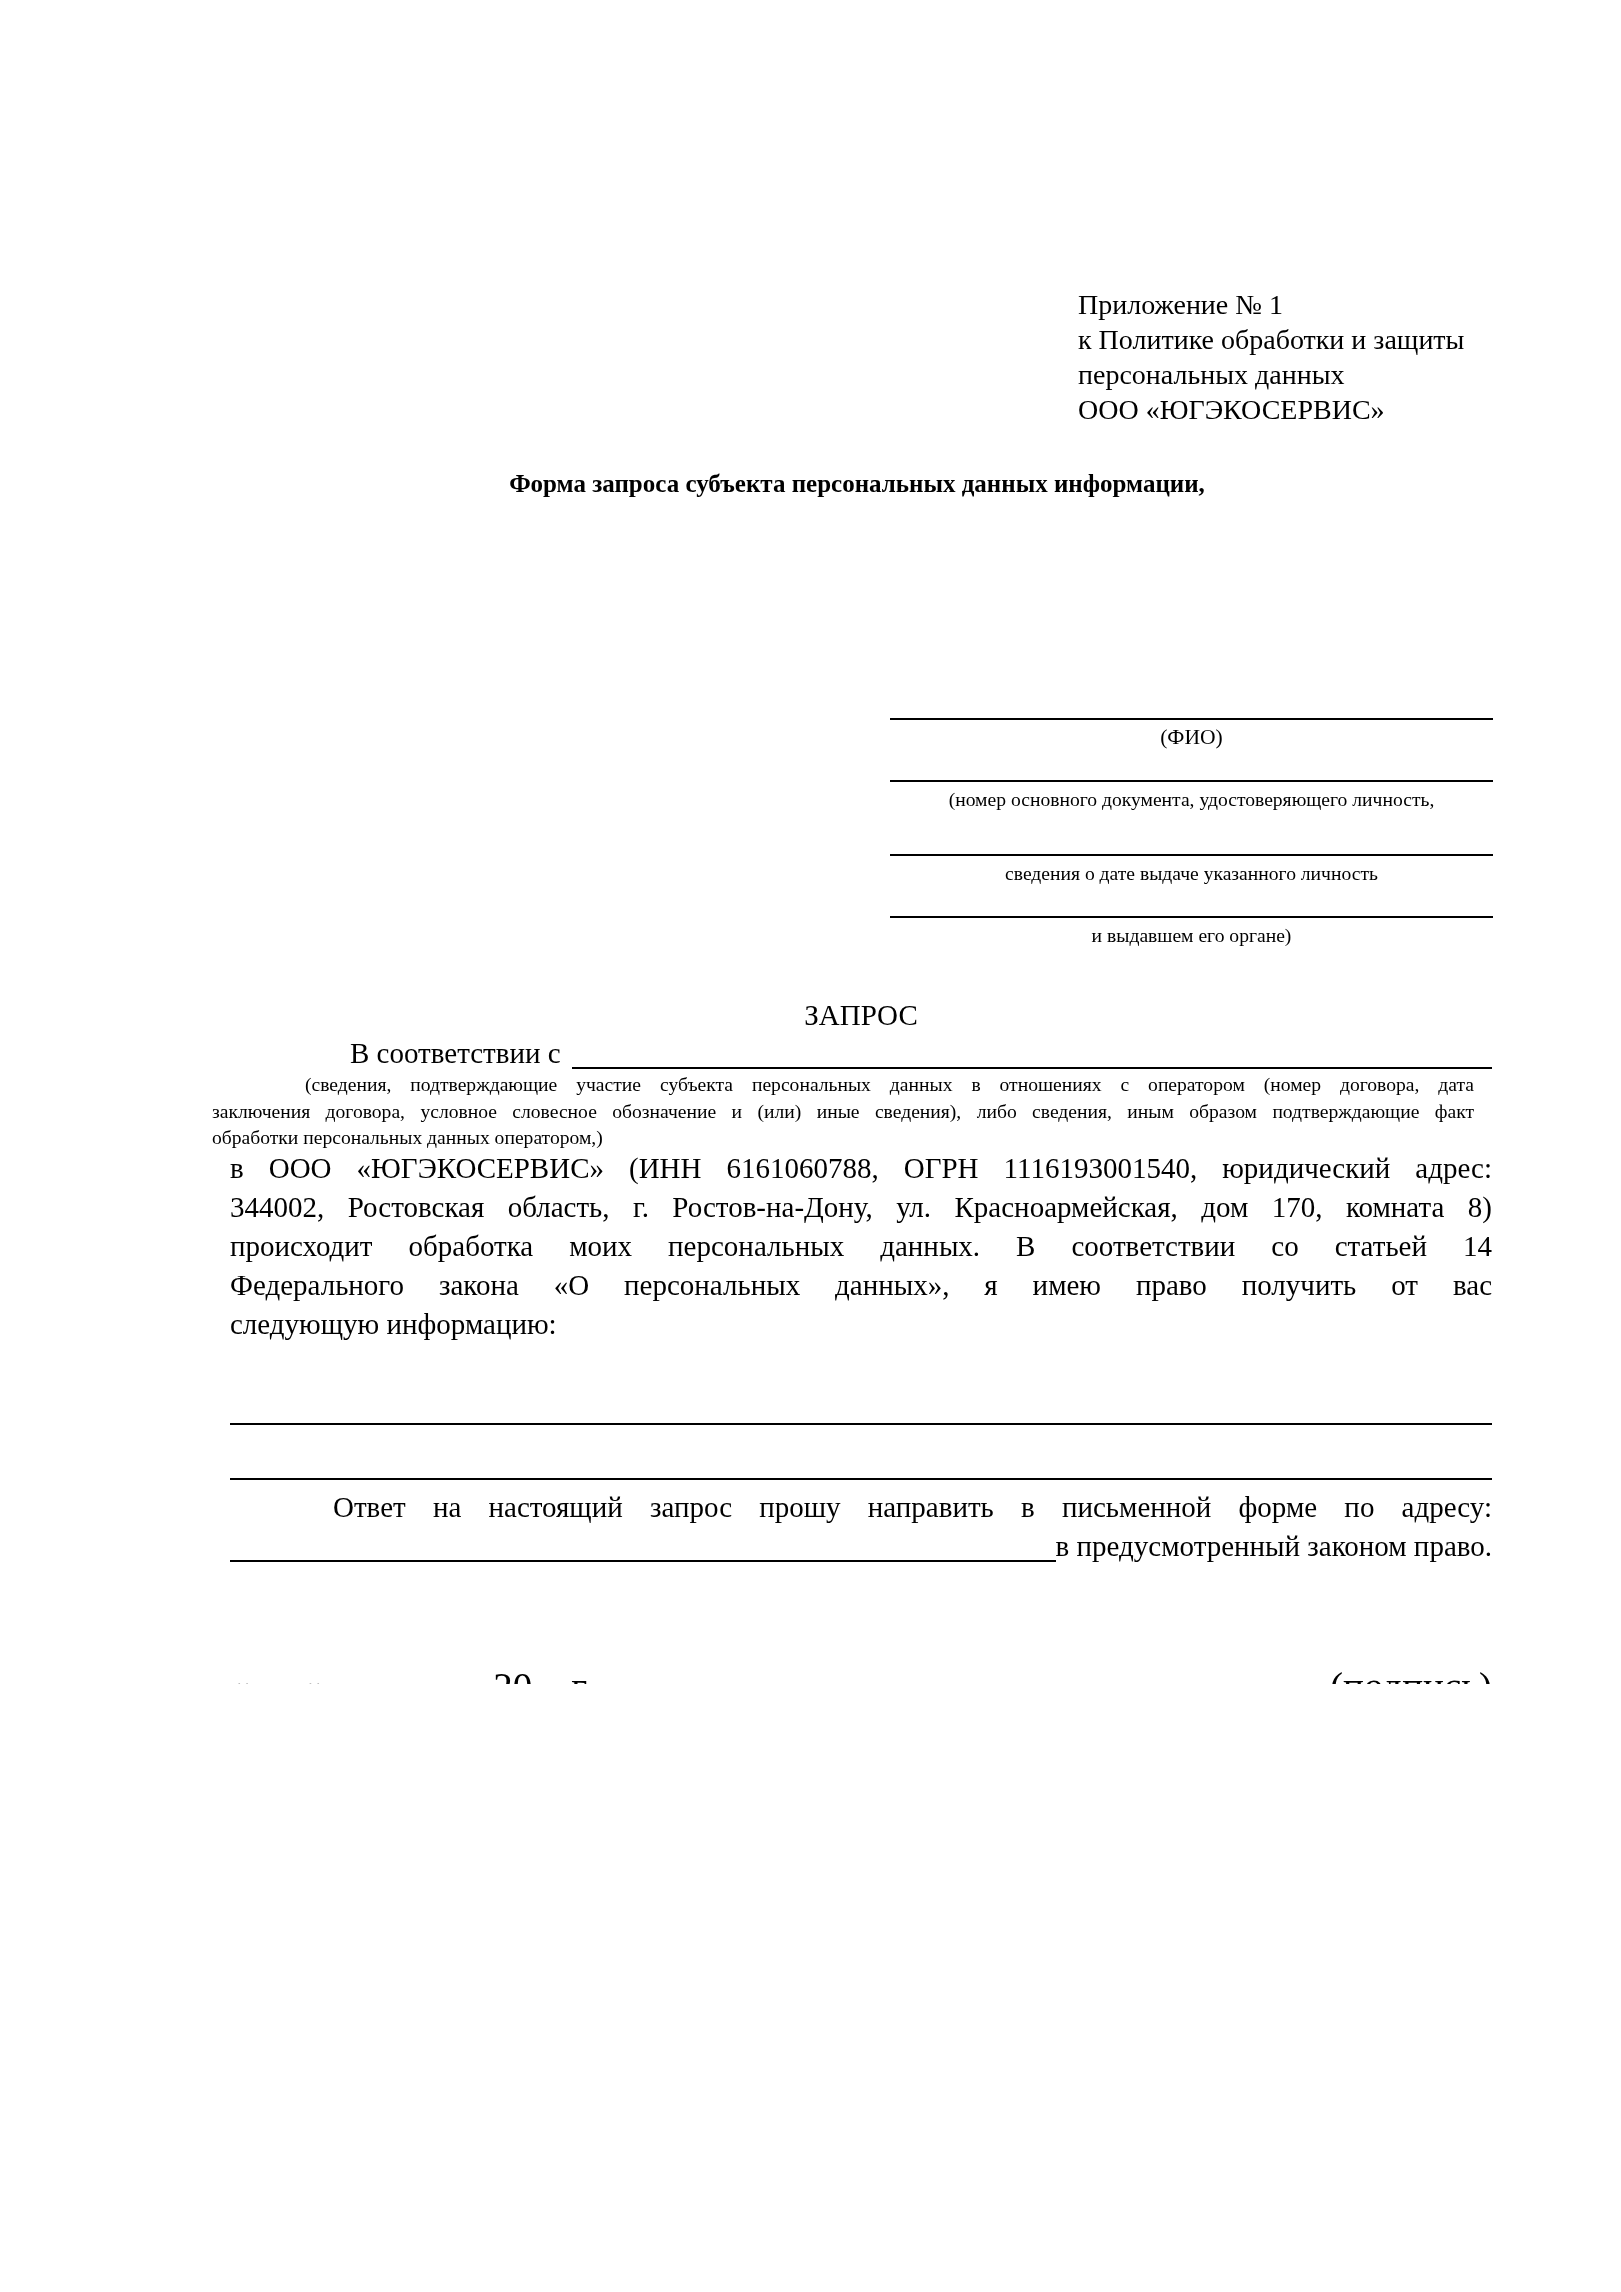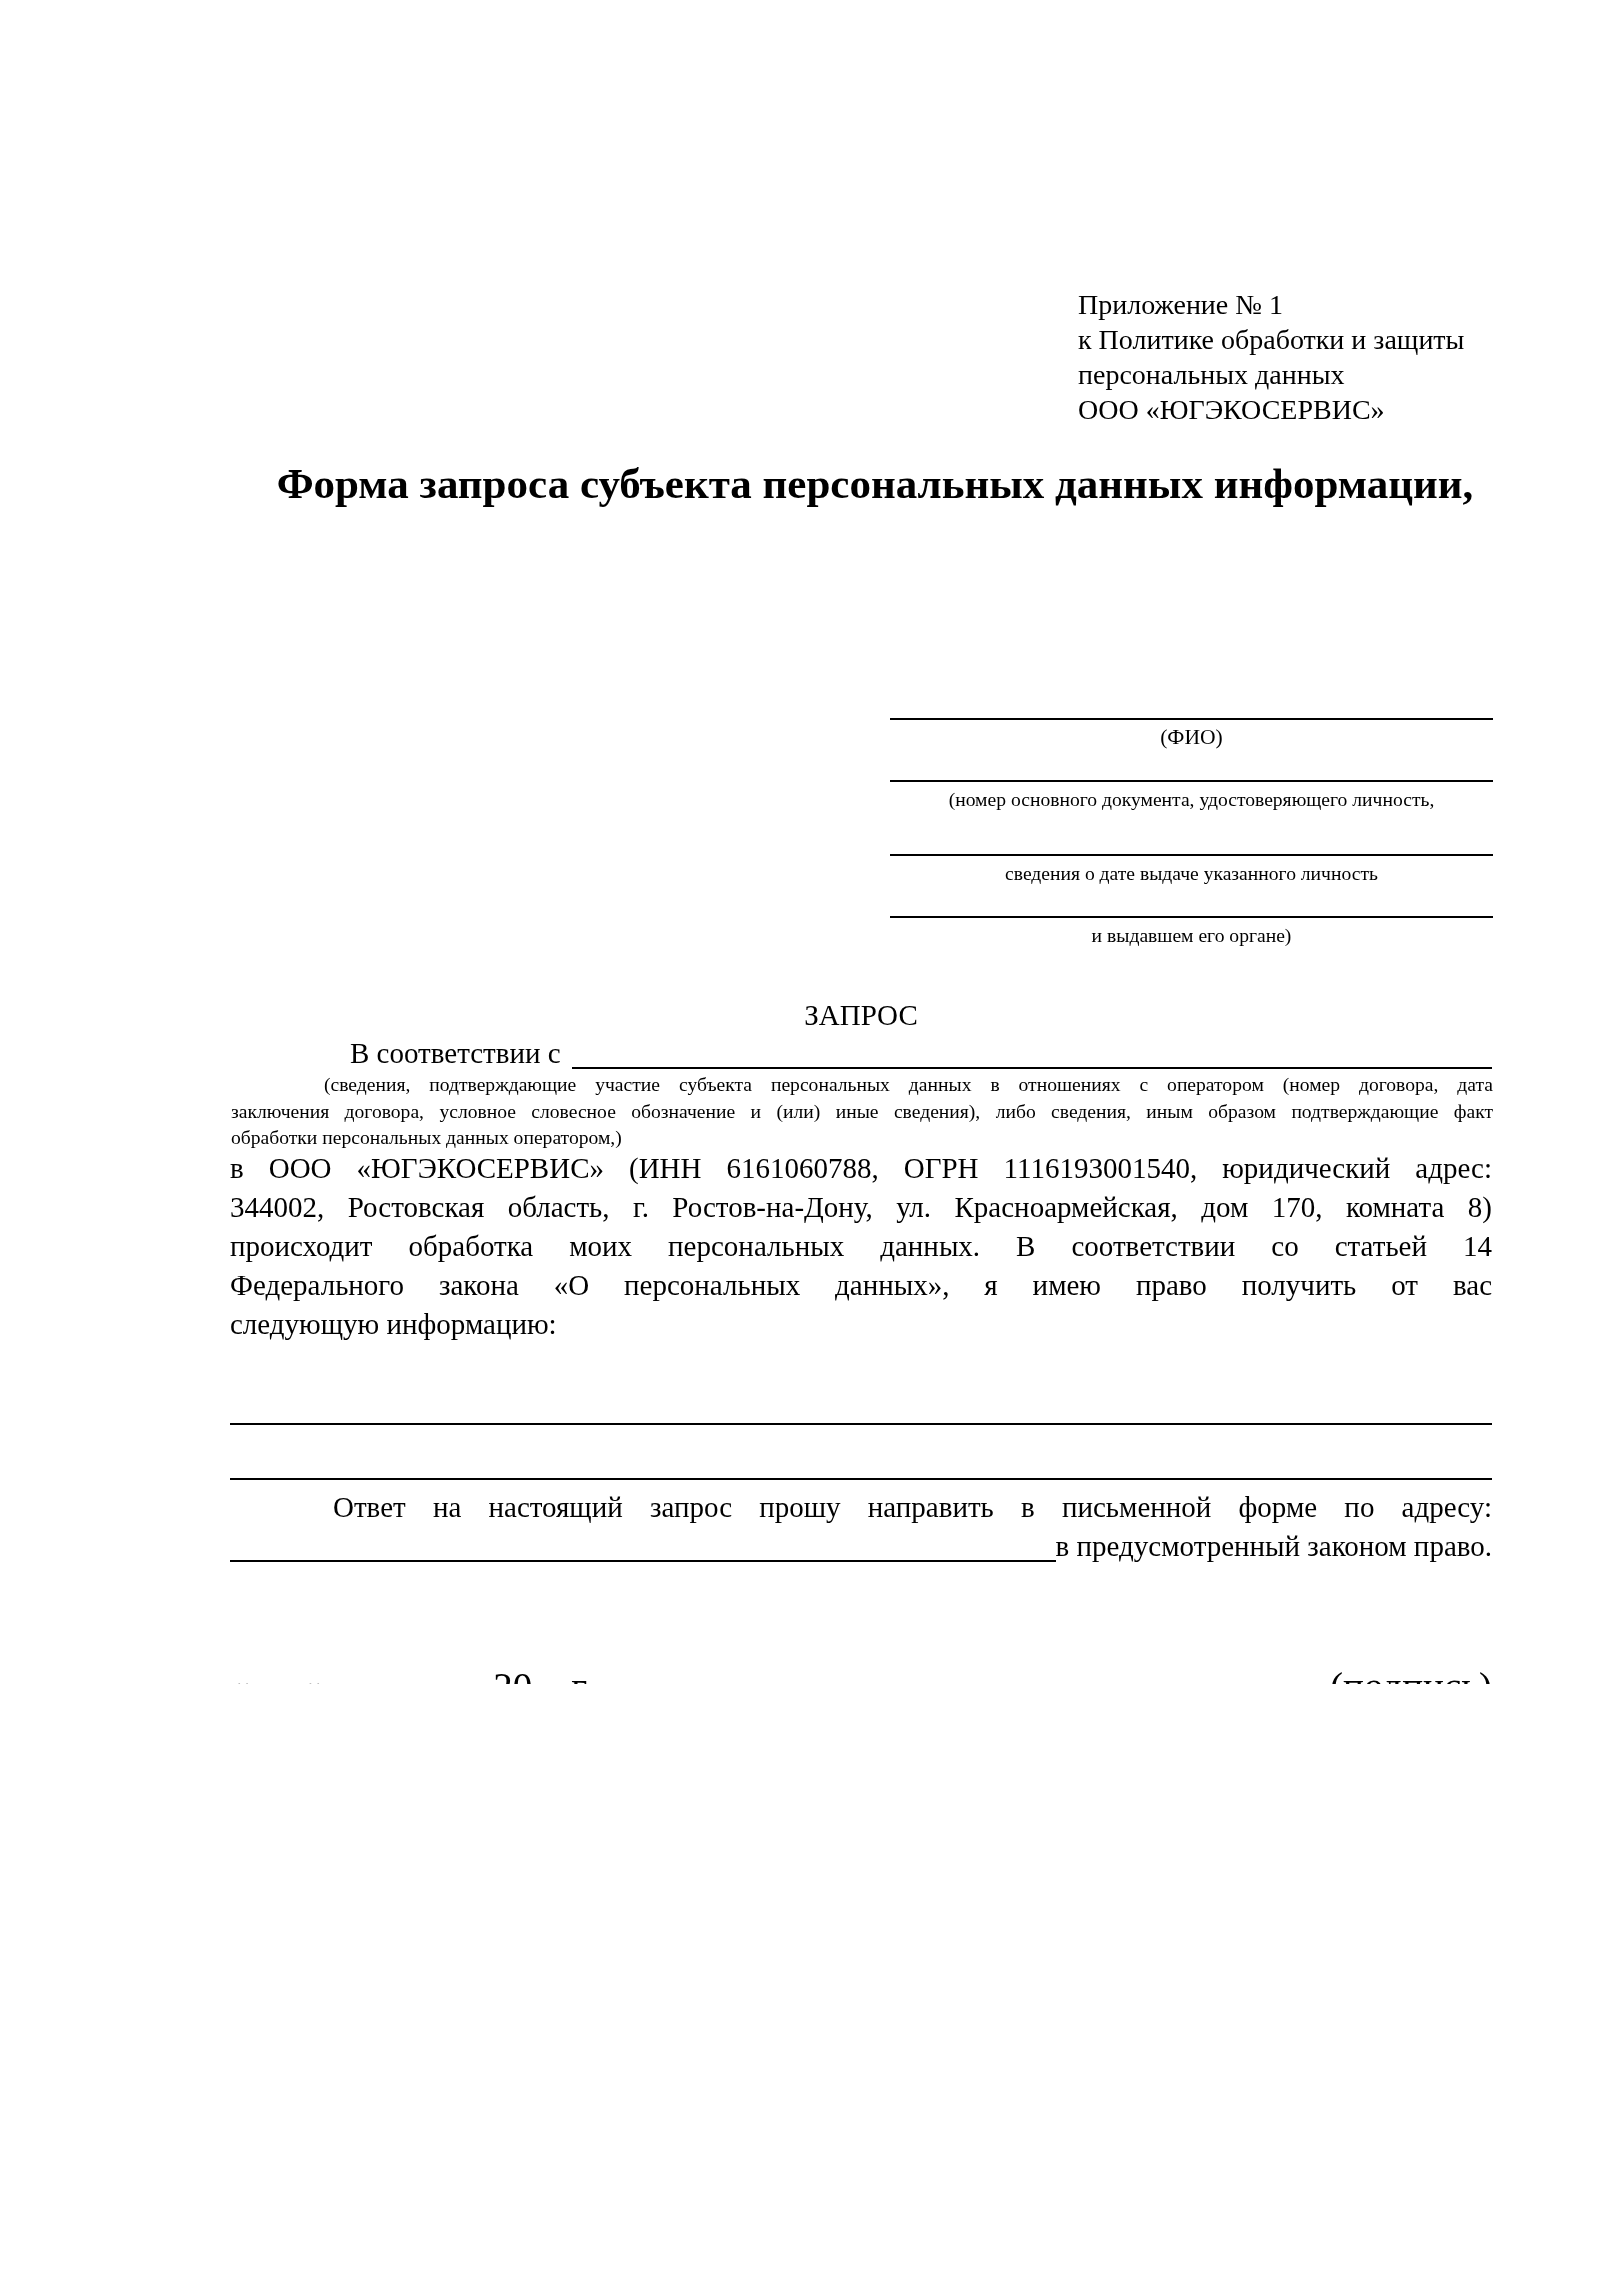--- a/index.html
+++ b/index.html
@@ -12,22 +12,22 @@
     font-family: "Liberation Serif", "DejaVu Serif", serif;
     overflow: hidden;
   }
   
   .hdr {
     position: absolute; left: 1078px; top: 287px;
     font-size: 28px; line-height: 35px; text-align: left;
   }
   
   .title {
-    position: absolute; left: 244px; top: 461px; width: 1262px;
-    text-align: center; font-weight: bold; font-size: 43px; line-height: 45px;
+    position: absolute; left: 226px; top: 461px; width: 1262px;
+    text-align: center; font-weight: bold; font-size: 25px; line-height: 45px;
   }
   
   .addr {
     position: absolute; left: 890px; top: 594px;
     font-size: 29px; line-height: 39px;
   }
   
   .rule { position: absolute; height: 0; border-top: 2.9px solid #000; }
   .r-fio  { left: 890px; top: 718px; width: 603px; }
   .r-doc1 { left: 890px; top: 780px; width: 603px; }
@@ -48,21 +48,21 @@
   }
   
   .intro {
     position: absolute; left: 230px; top: 1035px; width: 1262px;
     display: flex; font-size: 29px; line-height: 37px;
   }
   .intro .txt { margin-left: 120px; white-space: pre; }
   .intro .fill { flex: 1; border-bottom: 2.9px solid #000; margin-bottom: 2.9px; margin-left: 11.8px; }
   
   .note {
-    position: absolute; left: 231px; top: 1072px; width: 1262px;
+    position: absolute; left: 212px; top: 1072px; width: 1262px;
     font-size: 19.6px; line-height: 26.5px;
   }
   .jfull { text-align: justify; text-align-last: justify; }
   .note .first { text-indent: 93px; }
   
   .bodytext {
     position: absolute; left: 230px; top: 1149px; width: 1262px;
     font-size: 29px; line-height: 39px;
   }
   

